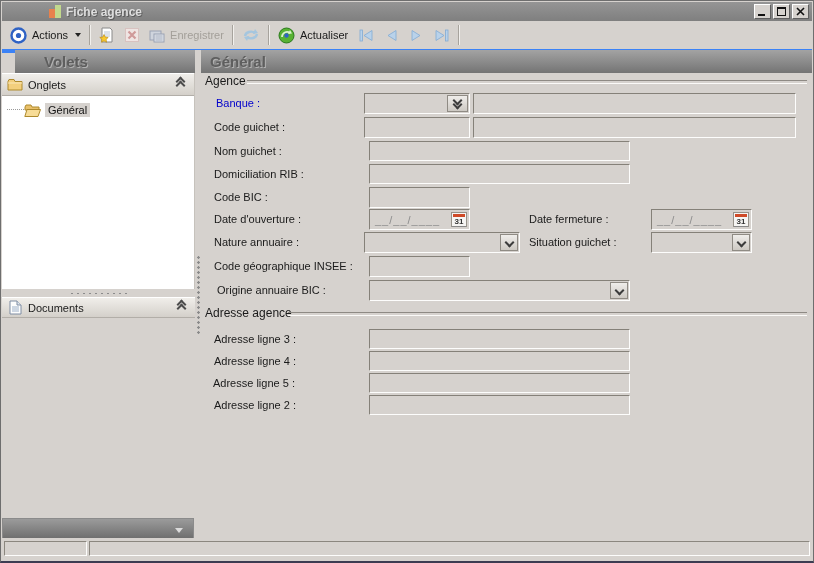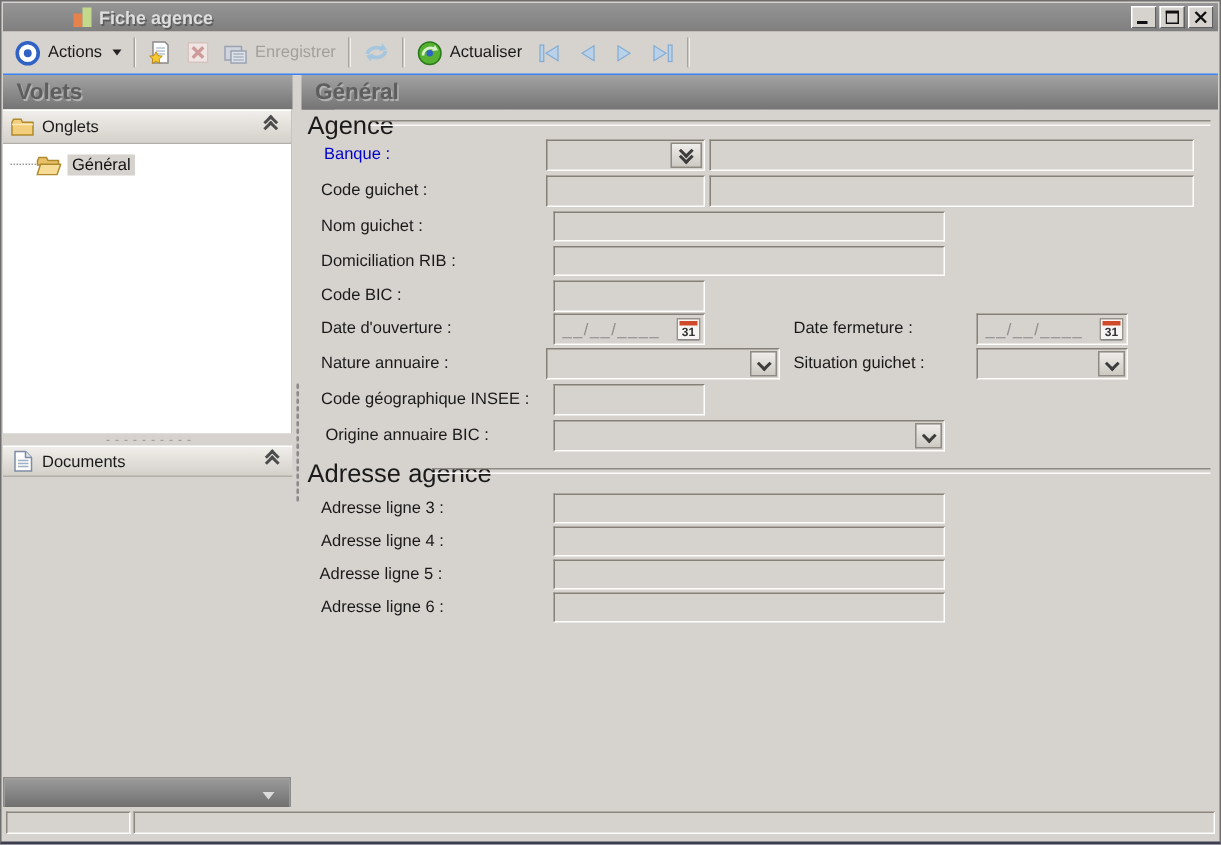--- a/index.html
+++ b/index.html
@@ -53,21 +53,21 @@
   .addbtn:before{left:2px;top:5px;width:7px;height:1px;}
   .addbtn:after{left:5px;top:2px;width:1px;height:7px;}
   .side-bottom{position:absolute;left:1px;top:517px;width:192px;height:22px;
                background:linear-gradient(#9b9b9b,#6d6d6d);border:1px solid #8b8b8b;box-sizing:border-box;}
   .side-bottom .tri{position:absolute;left:172px;top:9px;width:0;height:0;
                     border-left:4px solid transparent;border-right:4px solid transparent;border-top:5px solid #dcdcdc;}
   .vsplit{position:absolute;left:194px;top:49px;width:6px;height:490px;background:#d6d2ce;}
   .vdots{position:absolute;left:2px;top:205px;width:3px;height:80px;
          background-image:radial-gradient(#8b8b8b 1px,transparent 1.2px);background-size:3px 5px;}
   
-  .grouplabel{position:absolute;font-size:17px;color:#1a1a1a;}
+  .grouplabel{position:absolute;font-size:12px;color:#1a1a1a;}
   .groupline{position:absolute;height:2px;border-top:1px solid #8e8a84;border-bottom:1px solid #fbfaf8;}
   .flabel{position:absolute;font-size:11px;color:#1a1a1a;height:21px;line-height:21px;}
   .flabel.link{color:#0000cc;}
   .field{position:absolute;background:#d6d2ce;border:1px solid;border-color:#858179 #fdfdfc #fdfdfc #858179;
          box-sizing:border-box;}
   .combo-btn{position:absolute;right:1px;top:1px;bottom:1px;width:18px;
              background:linear-gradient(#efedea,#cdc9c3);border:1px solid #8f8b84;box-sizing:border-box;
              display:flex;align-items:center;justify-content:center;}
   .combo-btn .chev{border-color:#3c3c3c;}
   .combo-btn .stack{display:flex;flex-direction:column;}
@@ -184,21 +184,21 @@
     </div>
     <div class="tbtn" style="padding:0 6px;">
       <svg width="15" height="13">
         <path d="M2 1.5 v10 L10 6.5 z" fill="#b9d2ea" stroke="#82abd4" stroke-width="0.8"></path>
         <rect x="11.5" y="1" width="2.5" height="11" fill="#b9d2ea" stroke="#82abd4" stroke-width="0.8"></rect>
       </svg>
     </div>
     <div class="tsep"></div>
   </div>
 
-  <div class="panel-hdr" style="left:1px;width:221px;">
+  <div class="panel-hdr" style="left:14px;width:221px;padding-left:20px;">
     <span class="t">Volets</span>
     <span style="position:absolute;right:8px;display:flex;">
       <span class="chev left" style="border-color:#e9e9e9;"></span>
       <span class="chev left" style="border-color:#e9e9e9;margin-left:-3px;"></span>
     </span>
   </div>
 
   <div class="panel-hdr" style="left:200px;right:1px;">
     <span class="t">Général</span>
   </div>
@@ -324,21 +324,21 @@
 
   <span class="flabel" style="left:213px;top:328px;">Adresse ligne 3 :</span>
   <div class="field" style="left:368px;top:328px;width:261px;height:20px;"></div>
 
   <span class="flabel" style="left:213px;top:350px;">Adresse ligne 4 :</span>
   <div class="field" style="left:368px;top:350px;width:261px;height:20px;"></div>
 
   <span class="flabel" style="left:212px;top:372px;">Adresse ligne 5 :</span>
   <div class="field" style="left:368px;top:372px;width:261px;height:20px;"></div>
 
-  <span class="flabel" style="left:213px;top:394px;">Adresse ligne 6 :</span>
+  <span class="flabel" style="left:213px;top:394px;">Adresse ligne 2 :</span>
   <div class="field" style="left:368px;top:394px;width:261px;height:20px;"></div>
 
   <div class="statusbar">
     <div class="spanel" style="left:2px;width:83px;"></div>
     <div class="spanel" style="left:87px;right:2px;"></div>
   </div>
 
 </div>
 
 </body></html>

